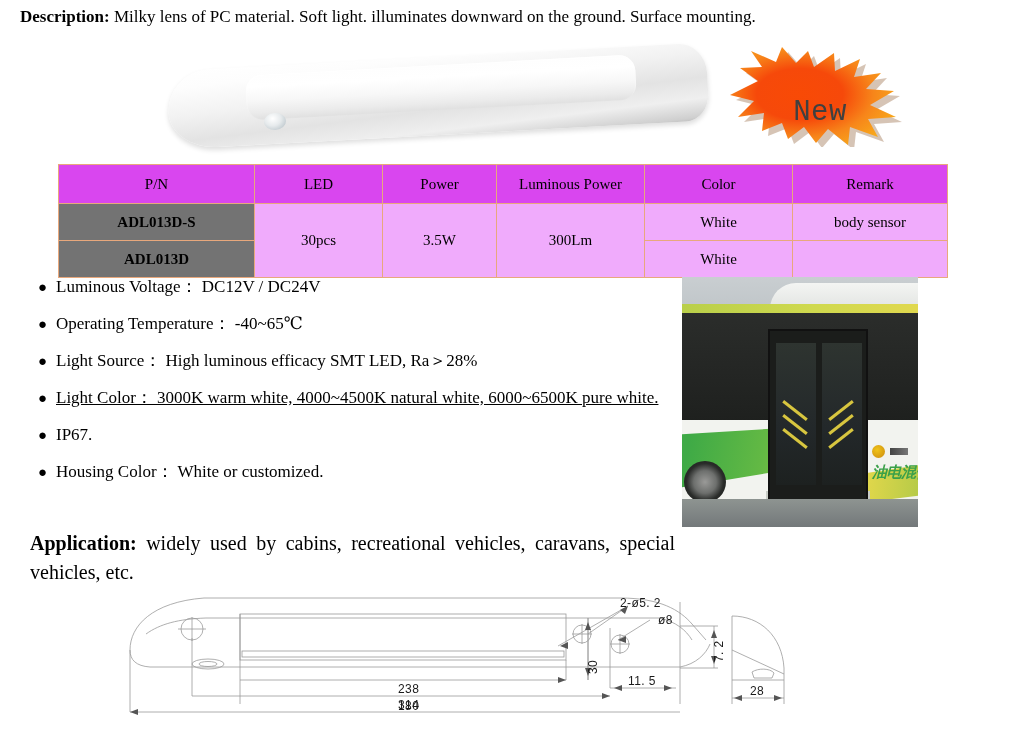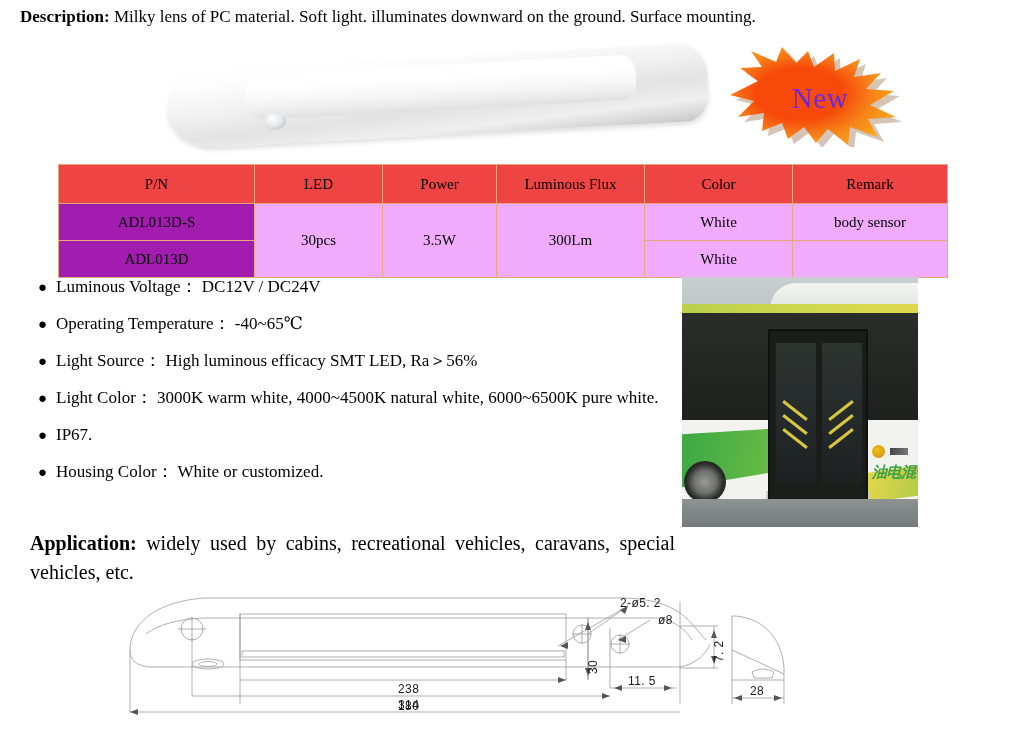--- a/index.html
+++ b/index.html
@@ -86,29 +86,29 @@
     position: absolute;
     left: 718px;
     top: 45px;
     width: 196px;
     height: 102px;
   }
   .new-badge svg { display: block; }
   .new-badge .new-text {
     position: absolute;
     left: 0;
-    top: 2px;
+    top: 16px;
     width: 196px;
     height: 102px;
     display: flex;
     align-items: center;
     justify-content: center;
-    font-family: Liberation Serif, serif;
+    font-family: Liberation Mono, monospace;
     font-size: 29px;
-    color: #6d28d9;
+    color: #404040;
     letter-spacing: 0.5px;
     padding-left: 8px;
     box-sizing: border-box;
   }
 
   
   .spec-table {
     position: absolute;
     left: 58px;
     top: 164px;
@@ -118,25 +118,26 @@
     table-layout: fixed;
   }
   .spec-table td {
     border: 1px solid #E8A87C;
     text-align: center;
     vertical-align: middle;
     padding: 5px 2px;
     height: 26px;
   }
   .spec-table td.head {
-    background: #ef4444;
+    background: #d946ef;
     height: 28px;
   }
   .spec-table td.pn {
-    background: #a21caf;
+    background: #737373;
+    font-weight: bold;
   }
   .spec-table td.plain {
     background: #f0abfc;
   }
 
   
   .bullets {
     position: absolute;
     left: 30px;
     top: 275px;
@@ -157,20 +158,21 @@
     padding-left: 8px;
     box-sizing: border-box;
   }
   .bullet-text {
     flex: 1;
     line-height: 24px;
   }
   .bullet-text.justify {
     text-align: justify;
     text-align-last: left;
+    text-decoration: underline;
   }
 
   
   .bus-photo {
     position: absolute;
     left: 682px;
     top: 277px;
     width: 236px;
     height: 250px;
     overflow: hidden;
@@ -331,21 +333,21 @@
       <col style="width:114px">
     <col style="width:148px">
       <col style="width:148px">
       <col style="width:155px">
   </colgroup>
   <tbody>
     <tr>
       <td class="head">P/N</td>
       <td class="head">LED</td>
       <td class="head">Power</td>
-      <td class="head">Luminous Flux</td>
+      <td class="head">Luminous Power</td>
       <td class="head">Color</td>
       <td class="head">Remark</td>
     </tr>
     <tr>
       <td class="pn">ADL013D-S</td>
       <td class="plain" rowspan="2">30pcs</td>
       <td class="plain" rowspan="2">3.5W</td>
       <td class="plain" rowspan="2">300Lm</td>
       <td class="plain">White</td>
       <td class="plain">body sensor</td>
@@ -362,21 +364,21 @@
   <div class="bullet-row">
     <span class="bullet-dot">●</span>
     <span class="bullet-text">Luminous Voltage： DC12V / DC24V</span>
   </div>
   <div class="bullet-row">
     <span class="bullet-dot">●</span>
     <span class="bullet-text">Operating Temperature： -40~65℃</span>
   </div>
   <div class="bullet-row">
     <span class="bullet-dot">●</span>
-    <span class="bullet-text">Light Source： High luminous efficacy SMT LED, Ra＞56%</span>
+    <span class="bullet-text">Light Source： High luminous efficacy SMT LED, Ra＞28%</span>
   </div>
   <div class="bullet-row">
     <span class="bullet-dot">●</span>
     <span class="bullet-text justify">Light Color： 3000K warm white, 4000~4500K natural white, 6000~6500K pure white.</span>
   </div>
   <div class="bullet-row">
     <span class="bullet-dot">●</span>
     <span class="bullet-text">IP67.</span>
   </div>
   <div class="bullet-row">

